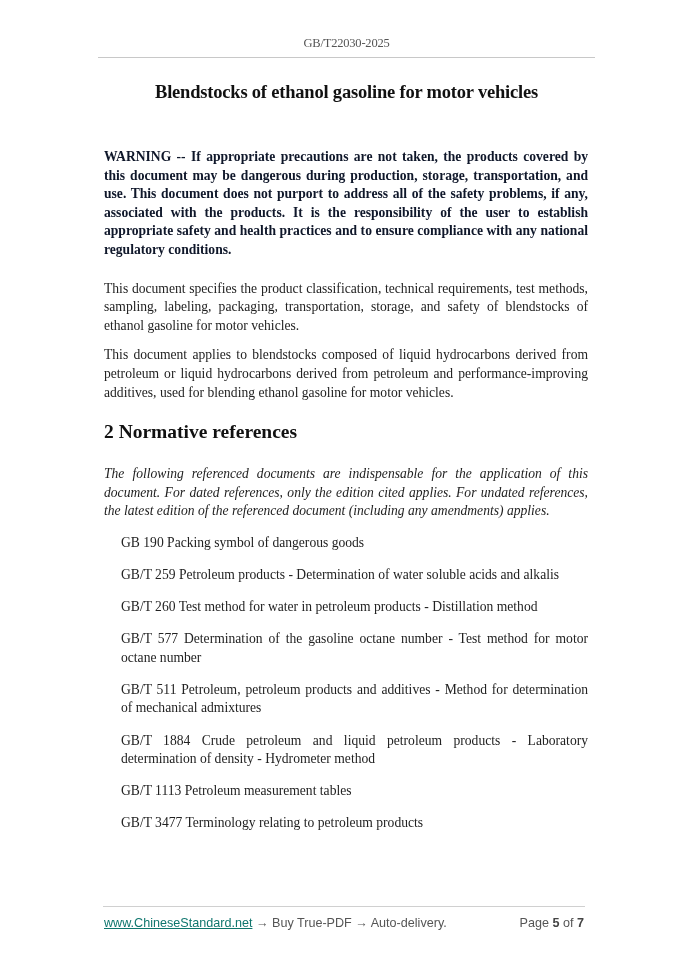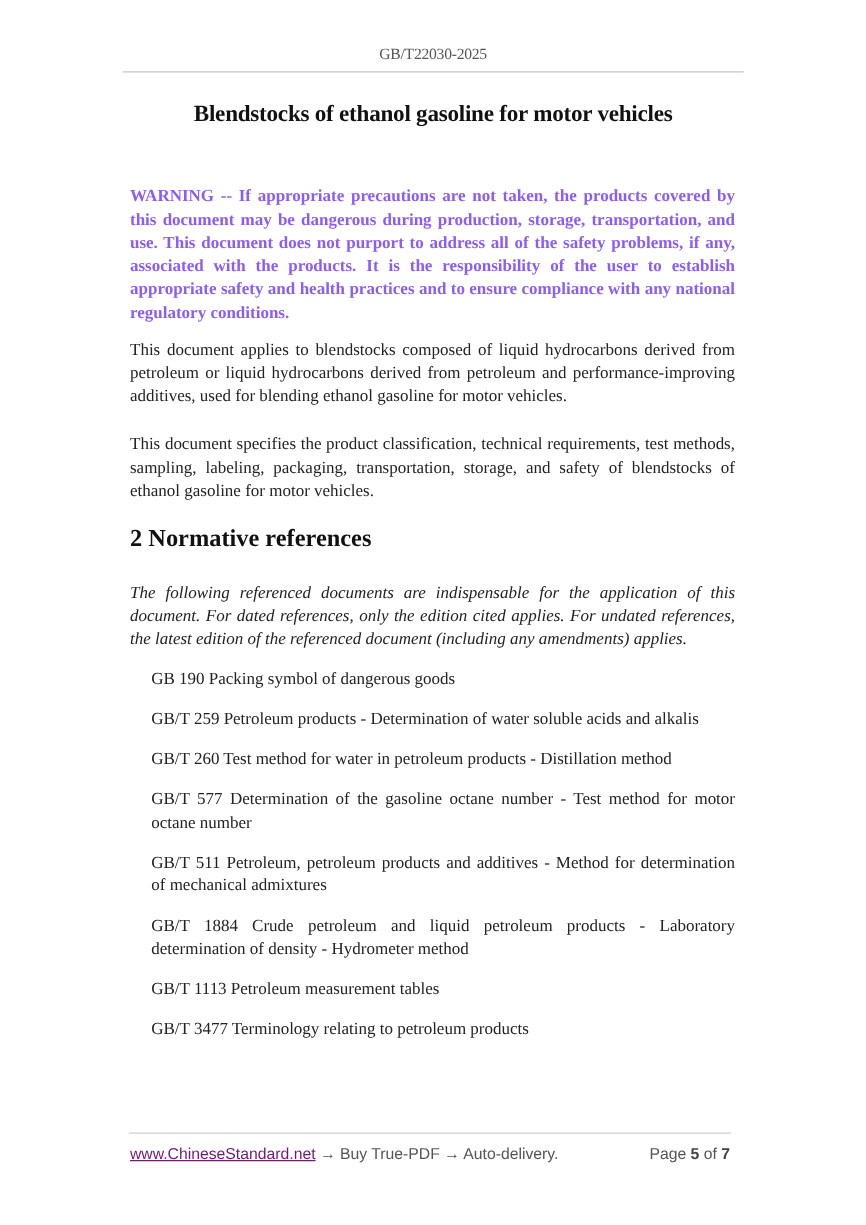--- a/index.html
+++ b/index.html
@@ -50,21 +50,21 @@
       left: 104px;
       top: 148px;
       width: 484px;
     }
     .warning {
       font-weight: bold;
       font-size: 13.6px;
       line-height: 18.6px;
       text-align: justify;
       margin: 0;
-      color: #8b5cf6;
+      color: #0f172a;
     }
     h2.section-heading {
       font-size: 19.5px;
       font-weight: bold;
       margin: 24px 0 0 0;
       line-height: 24px;
       color: #111111;
     }
     p.body-text {
       font-size: 13.6px;
@@ -100,41 +100,41 @@
       top: 916px;
       width: 480px;
       font-family: "Liberation Sans", "DejaVu Sans", sans-serif;
       font-size: 12.6px;
       color: #555555;
       display: flex;
       justify-content: space-between;
       white-space: nowrap;
     }
     .footer a {
-      color: #701a75;
+      color: #0f766e;
       text-decoration: underline;
     }
     .footer .page-num b {
       color: #444444;
     }
   </style>
 </head>
 <body>
 
 <div class="page-header">GB/T22030-2025</div>
 <div class="header-rule"></div>
 
 <h1 class="doc-title">Blendstocks of ethanol gasoline for motor vehicles</h1>
 
 <div class="content">
   <p class="warning">WARNING -- If appropriate precautions are not taken, the products covered by this document may be dangerous during production, storage, transportation, and use. This document does not purport to address all of the safety problems, if any, associated with the products. It is the responsibility of the user to establish appropriate safety and health practices and to ensure compliance with any national regulatory conditions.</p>
 
   <section>
+    <p class="body-text" style="margin-top:20px;">This document specifies the product classification, technical requirements, test methods, sampling, labeling, packaging, transportation, storage, and safety of blendstocks of ethanol gasoline for motor vehicles.</p>
     <p class="body-text" style="margin-top:11px;">This document applies to blendstocks composed of liquid hydrocarbons derived from petroleum or liquid hydrocarbons derived from petroleum and performance-improving additives, used for blending ethanol gasoline for motor vehicles.</p>
-    <p class="body-text" style="margin-top:20px;">This document specifies the product classification, technical requirements, test methods, sampling, labeling, packaging, transportation, storage, and safety of blendstocks of ethanol gasoline for motor vehicles.</p>
   </section>
 
   <section>
     <h2 class="section-heading" style="margin-top:18px;">2 Normative references</h2>
     <p class="body-text" style="margin-top:21px;font-style:italic;">The following referenced documents are indispensable for the application of this document. For dated references, only the edition cited applies. For undated references, the latest edition of the referenced document (including any amendments) applies.</p>
     <ul class="ref-list" style="margin-top:13px;">
       <li class="ref-item">GB 190 Packing symbol of dangerous goods</li>
       <li class="ref-item">GB/T 259 Petroleum products - Determination of water soluble acids and alkalis</li>
       <li class="ref-item">GB/T 260 Test method for water in petroleum products - Distillation method</li>
       <li class="ref-item">GB/T 577 Determination of the gasoline octane number - Test method for motor octane number</li>

